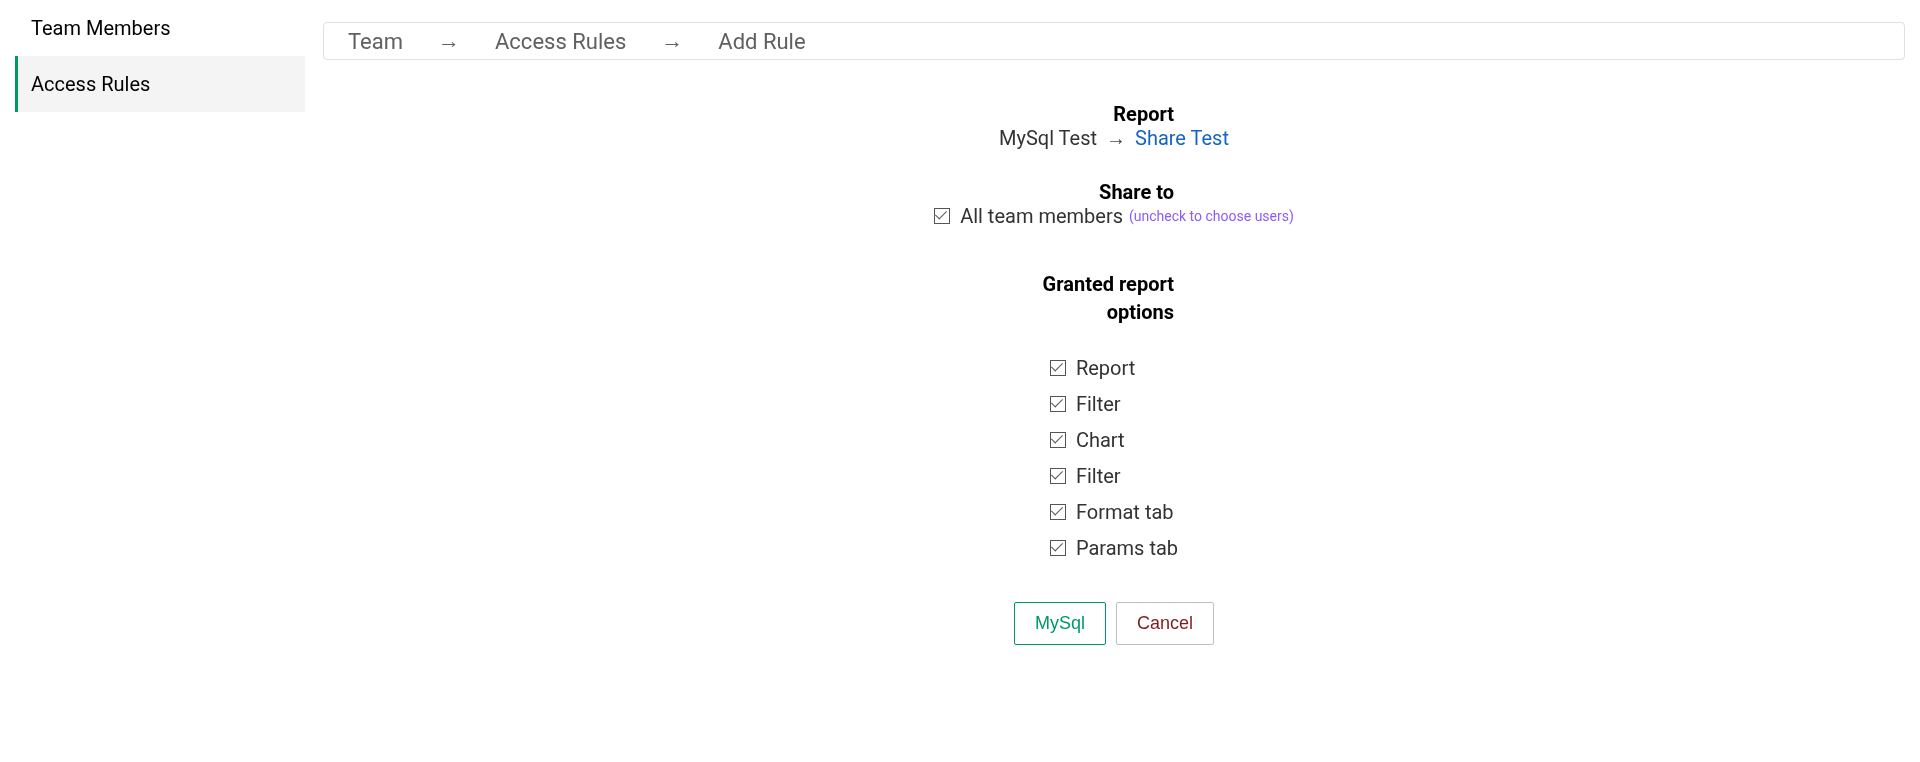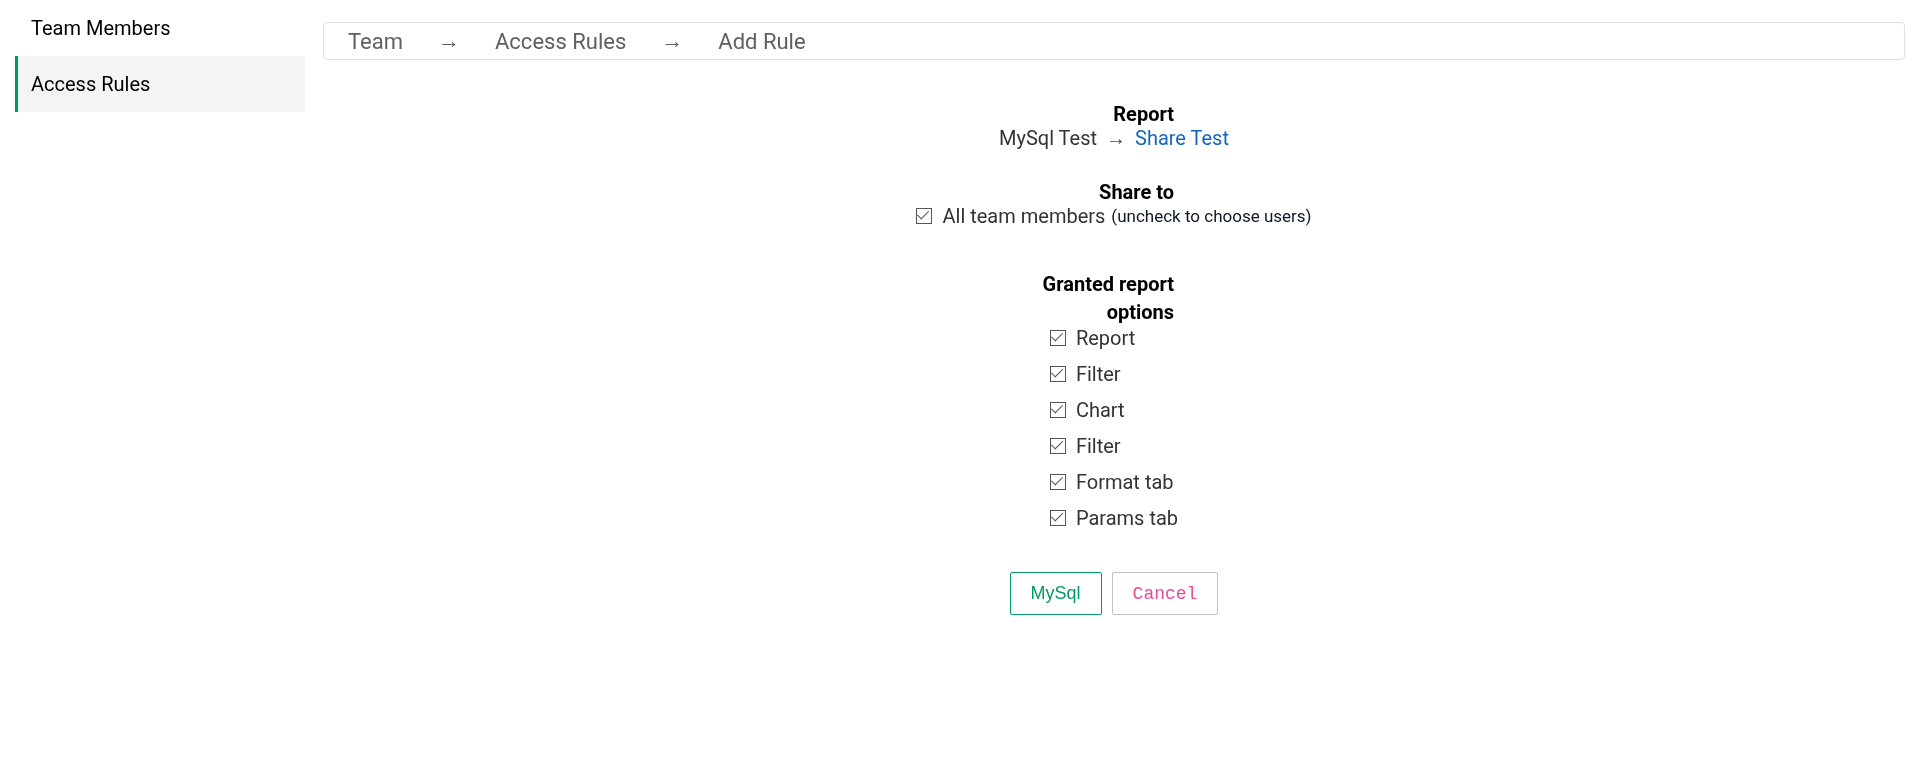--- a/index.html
+++ b/index.html
@@ -96,44 +96,43 @@
       height: 10px;
       border: solid #555;
       border-width: 0 1.8px 1.8px 0;
       transform: rotate(45deg);
     }
     .check-label {
       font-size: 20px;
       color: #333;
     }
     .hint {
-      font-size: 17px;
-      color: #0f172a;
+      font-size: 14px;
+      color: #8b5cf6;
       margin-left: 6px;
     }
     .button-row {
       margin-top: 24px;
       display: flex;
       gap: 10px;
     }
     .btn {
       padding: 10px 20px;
       font-size: 18px;
       border-radius: 2px;
       cursor: pointer;
       background: #ffffff;
     }
     .btn-primary {
       border: 1px solid #009966;
       color: #009966;
     }
     .btn-secondary {
       border: 1px solid #c0c0c0;
-      color: #ec4899;
-      font-family: Liberation Mono, monospace;
+      color: #7f1d1d;
     }
   </style>
 </head>
 <body>
 
 <div class="page">
   <div class="sidebar">
     <div class="sidebar-item">Team Members</div>
     <div class="sidebar-item active">Access Rules</div>
   </div>
@@ -162,21 +161,21 @@
         <div class="form-label">Share to</div>
         <div class="form-value">
           <div class="check-line">
             <span class="checkbox checked"></span>
             <span class="check-label">All team members</span>
             <span class="hint">(uncheck to choose users)</span>
           </div>
         </div>
       </div>
 
-      <div class="form-row" style="margin-bottom:0;">
+      <div class="form-row" style="margin-bottom:0;gap:30px;">
         <div class="form-label" style="line-height:1.4;">Granted report options</div>
         <div class="form-value" id="grant-options">
             <div class="check-line">
               <span class="checkbox checked"></span>
               <span class="check-label">Report</span>
             </div>
             <div class="check-line">
               <span class="checkbox checked"></span>
               <span class="check-label">Filter</span>
             </div>

